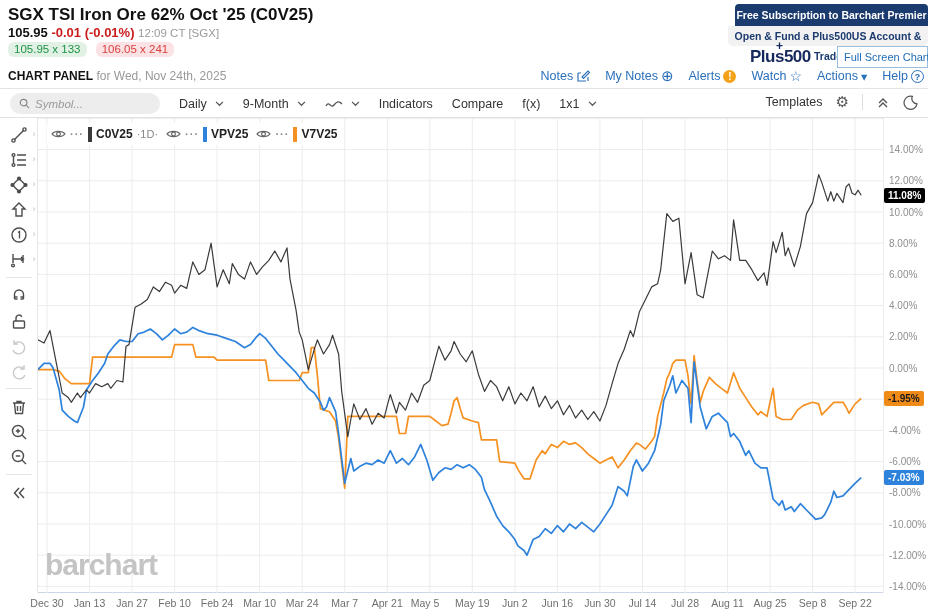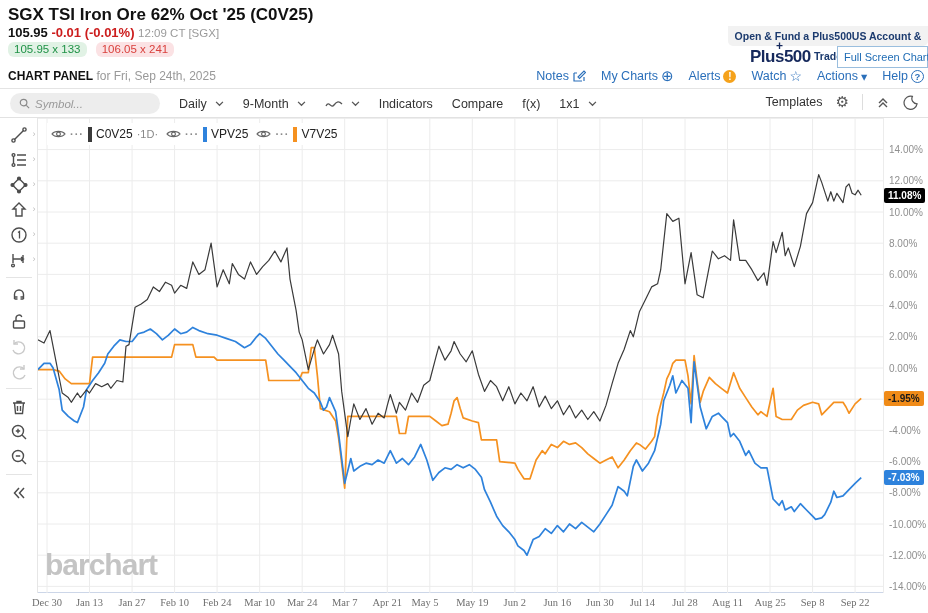--- a/index.html
+++ b/index.html
@@ -72,69 +72,70 @@
 
   
   #plot { position:absolute; left:38px; top:118px; width:845px; height:475px; border-bottom:1px solid #ccd6e8; }
   #plot-svg { position:absolute; left:0; top:0; }
   #legend { position:absolute; left:9px; top:5px; display:flex; align-items:center; gap:8px;
     background:#fff; padding:2px 4px; }
   .litem { display:flex; align-items:center; gap:4px; }
   .leye svg { stroke:#666; fill:none; stroke-width:1.2; }
   .ldots { color:#8a8a8a; font-weight:bold; font-size:11px; letter-spacing:1px; cursor:pointer; }
   .lbar { width:4px; height:15px; }
-  .lname { font-size:12px; font-weight:normal; color:#222; }
+  .lname { font-size:12px; font-weight:bold; color:#222; }
   .lextra { font-size:11px; color:#888; }
   #watermark { position:absolute; left:7px; bottom:10px; font-size:30px; font-weight:bold;
     color:#c4c4c4; letter-spacing:-1px; }
 
   
   #yaxis { position:absolute; left:883px; top:118px; width:45px; height:475px; border-left:1px solid #ececec; }
   .ylab { position:absolute; left:5px; font-size:10px; color:#8f8f8f; white-space:nowrap; }
   .badge { position:absolute; left:0px; height:15px; line-height:15px; padding:0 4px; font-size:10px;
     font-weight:bold; border-radius:2px; white-space:nowrap; }
   #xaxis { position:absolute; left:0; top:593px; width:928px; height:20px; }
-  .xlab { position:absolute; top:4px; width:46px; text-align:center; font-size:10.5px; color:#6f6f6f; white-space:nowrap;font-family:Liberation Serif, serif; }
+  .xlab { position:absolute; top:4px; width:46px; text-align:center; font-size:10.5px; color:#6f6f6f; white-space:nowrap; }
 </style>
 </head>
 <body>
 
 <div id="page">
 
   <div id="hdr">
     <div id="title">SGX TSI Iron Ore 62% Oct '25 (C0V25)</div>
     <div id="pricerow">
       <span id="last">105.95</span>
       <span id="chg">-0.01 (-0.01%)</span>
       <span id="tm">12:09 CT [SGX]</span>
     </div>
     <div id="chips">
       <span class="chip bid">105.95 x 133</span>
       <span class="chip ask">106.05 x 241</span>
     </div>
+    <div id="premier">Free Subscription to Barchart Premier</div>
     <div id="offer">Open &amp; Fund a Plus500US Account &amp; Trade</div>
     <div id="plogo"><span>Plu</span><span class="pp"><span class="plusmark">+</span></span><span>s500</span></div>
     <div id="fsbtn"><span>Full Screen Chart</span> </div>
   </div>
 
   <div id="sub">
     <div id="panel-lbl">
       <b>CHART PANEL</b>
-      <span>for Fri, Sep 24th, 2025</span>
+      <span>for Wed, Nov 24th, 2025</span>
     </div>
     <div id="sublinks">
       <span class="hlink">
         <span>Notes</span>
         <svg width="14" height="14" viewBox="0 0 14 14">
             <path d="M2 4 v8 h8 M2 4 h3 M12 8 v4" stroke="#2a6fba" fill="none" stroke-width="1.2"></path>
             <path d="M6 8 L12 2 L13.5 3.5 L7.5 9.5 Z" stroke="#2a6fba" fill="none" stroke-width="1.1"></path>
           </svg>
       </span>
       <span class="hlink">
-        <span>My Charts</span>
+        <span>My Notes</span>
         <span style="font-size:15px;">⊕</span>
       </span>
       <span class="hlink">
         <span>Alerts</span>
         <span class="alert-dot">!</span>
       </span>
       <span class="hlink">
         <span>Watch</span>
         <span class="star">☆</span>
       </span>

